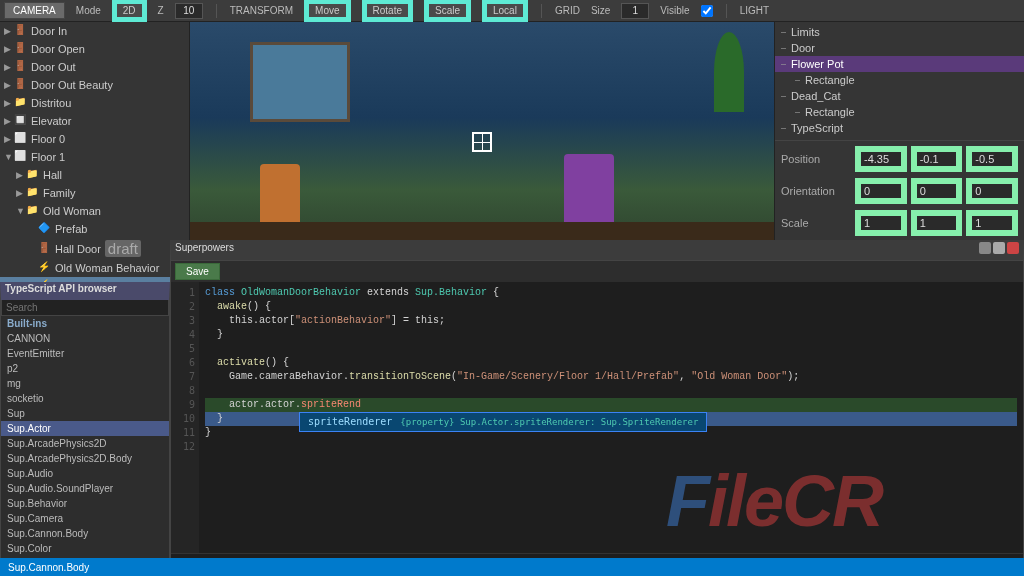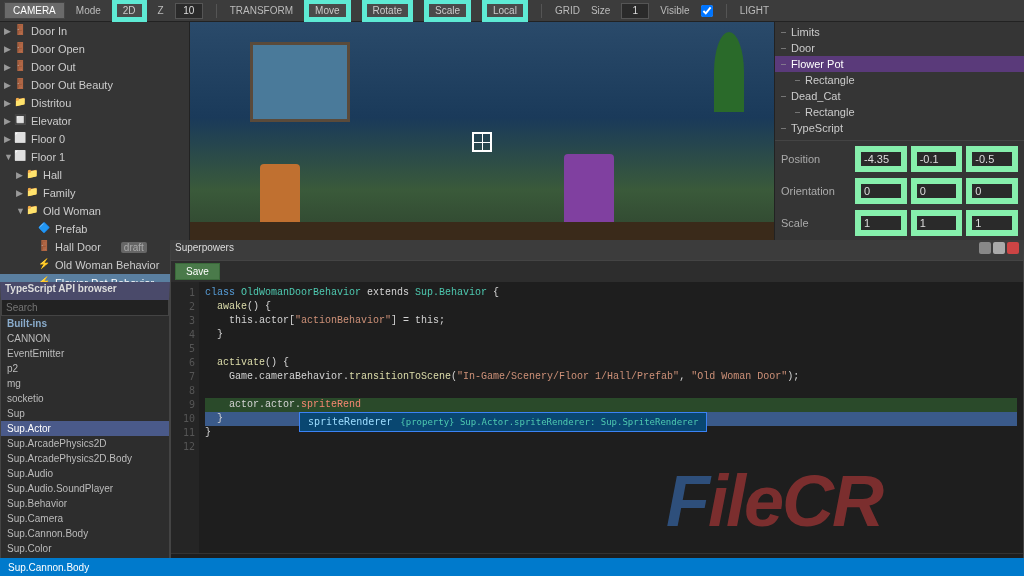--- a/index.html
+++ b/index.html
@@ -98,25 +98,25 @@
       font-size: 10px;
       text-align: center;
     }
     .icon-door { color: #a0c0e0; }
     .icon-elevator { color: #b0b0d0; }
     .icon-floor { color: #c0c080; }
     .icon-prefab { color: #80c080; }
     .icon-behavior { color: #c0a040; }
     .icon-folder { color: #d0a060; }
     .draft-badge {
-      font-size: 10px;
+      font-size: 15px;
       background: #666;
       color: #aaa;
       padding: 0 3px;
-      margin-left: 20px;
+      margin-left: 4px;
       border-radius: 2px;
     }
 
     
     #center-viewport {
       position: absolute;
       top: 22px;
       left: 190px;
       right: 250px;
       height: 240px;

